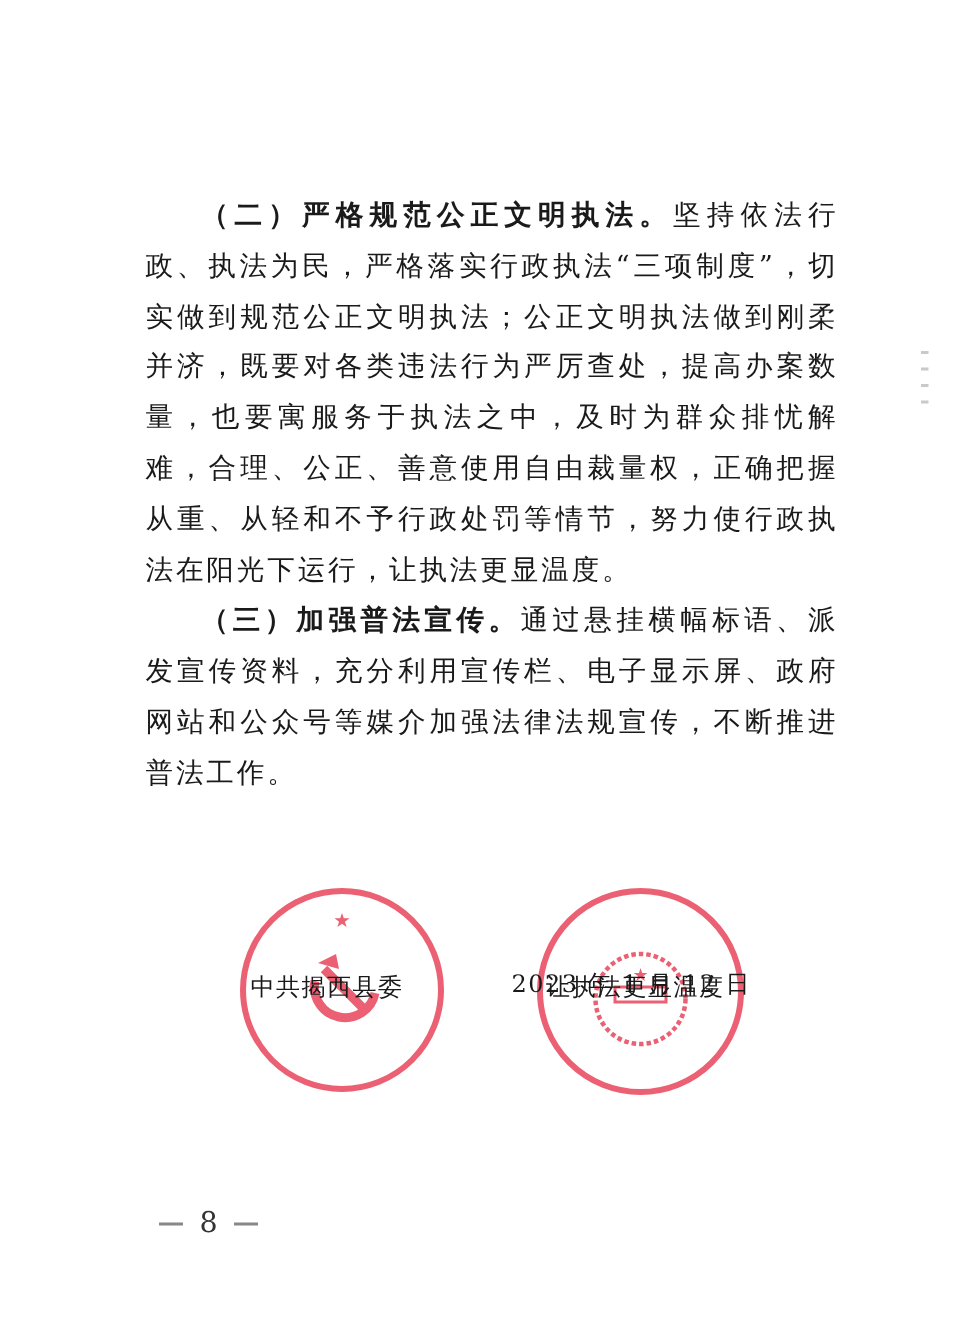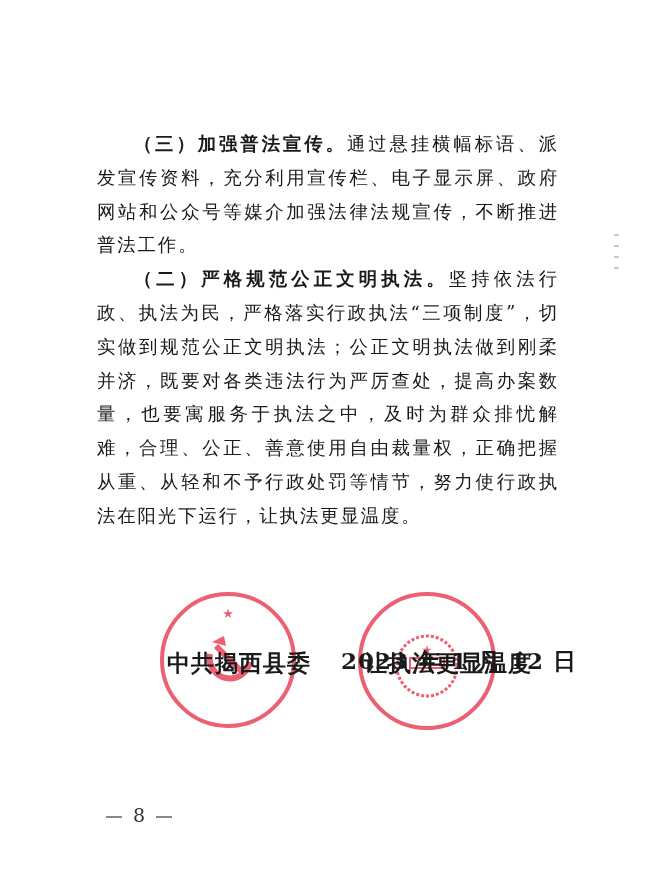--- a/index.html
+++ b/index.html
@@ -36,25 +36,24 @@
     border-radius: 50%;
     border: 4px solid #e8455a;
     opacity: 0.85;
   }
   .seal svg { position: absolute; left: 0; top: 0; }
   .seal-left { left: 160px; top: 592px; width: 128px; height: 128px; }
   .seal-right { left: 358px; top: 592px; width: 130px; height: 130px; }
   .signer {
     position: absolute;
     font-family: "DejaVu Serif", "Liberation Serif", serif;
-    font-size: 23px;
+    font-size: 16px;
     color: #1a1a1a;
     letter-spacing: 1px;
     white-space: nowrap;
-    font-weight: bold;
   }
   .signer-party { left: 167px; top: 648px; }
   .signer-gov { left: 364px; top: 648px; }
   .sign-date { left: 341px; top: 646px; }
   .page-number {
     position: absolute;
     left: 95px; top: 804px;
     font-family: "DejaVu Serif", "Liberation Serif", serif;
     font-size: 19px;
     color: #333;
@@ -63,22 +62,22 @@
   .page-number .dash { display: inline-block; width: 16px; height: 1.5px; background: #888; vertical-align: middle; margin: 0 11px; }
   .edge-marks { position: absolute; left: 614px; top: 225px; width: 8px; height: 60px; }
   .edge-marks span { display: block; width: 5px; height: 2px; background: #c9c9c9; margin: 9px 0; }
 </style>
 </head>
 <body>
 
 <div class="page">
 
   <div class="body-text">
+    <p class="para"><span class="heading">（二）严格规范公正文明执法。</span><span>坚持依法行政、执法为民，严格落实行政执法“三项制度”，切实做到规范公正文明执法；公正文明执法做到刚柔并济，既要对各类违法行为严厉查处，提高办案数量，也要寓服务于执法之中，及时为群众排忧解难，合理、公正、善意使用自由裁量权，正确把握从重、从轻和不予行政处罚等情节，努力使行政执法在阳光下运行，让执法更显温度。</span></p>
     <p class="para"><span class="heading">（三）加强普法宣传。</span><span>通过悬挂横幅标语、派发宣传资料，充分利用宣传栏、电子显示屏、政府网站和公众号等媒介加强法律法规宣传，不断推进普法工作。</span></p>
-    <p class="para"><span class="heading">（二）严格规范公正文明执法。</span><span>坚持依法行政、执法为民，严格落实行政执法“三项制度”，切实做到规范公正文明执法；公正文明执法做到刚柔并济，既要对各类违法行为严厉查处，提高办案数量，也要寓服务于执法之中，及时为群众排忧解难，合理、公正、善意使用自由裁量权，正确把握从重、从轻和不予行政处罚等情节，努力使行政执法在阳光下运行，让执法更显温度。</span></p>
   </div>
 
   <div class="seal seal-left">
     <svg width="128" height="128" viewBox="0 0 128 128">
       <path d="M46 58 A20 20 0 1 0 86 66" fill="none" stroke="#e8455a" stroke-width="6"></path>
       <path d="M52 50 L80 78" stroke="#e8455a" stroke-width="6"></path>
       <path d="M48 46 L60 40 L62 50 Z" fill="#e8455a"></path>
       <text x="64" y="22" font-size="13" fill="#e8455a" text-anchor="middle" font-family="DejaVu Serif, serif">★</text>
     </svg>
   </div>

